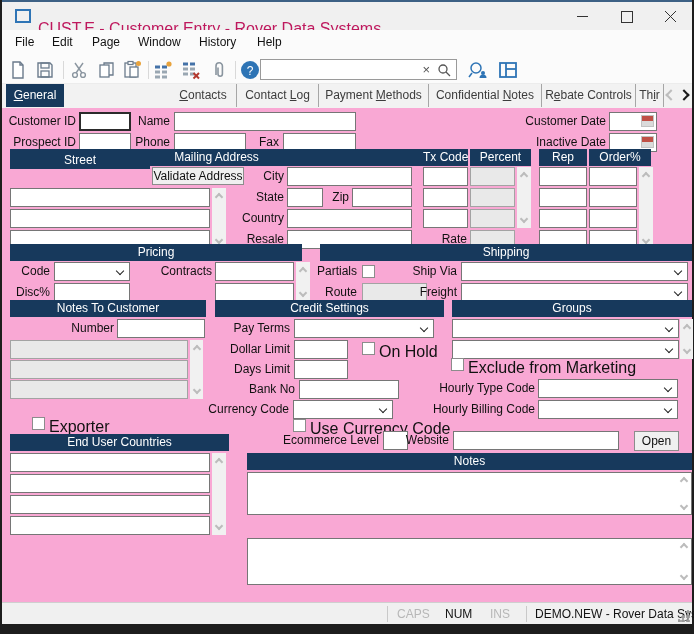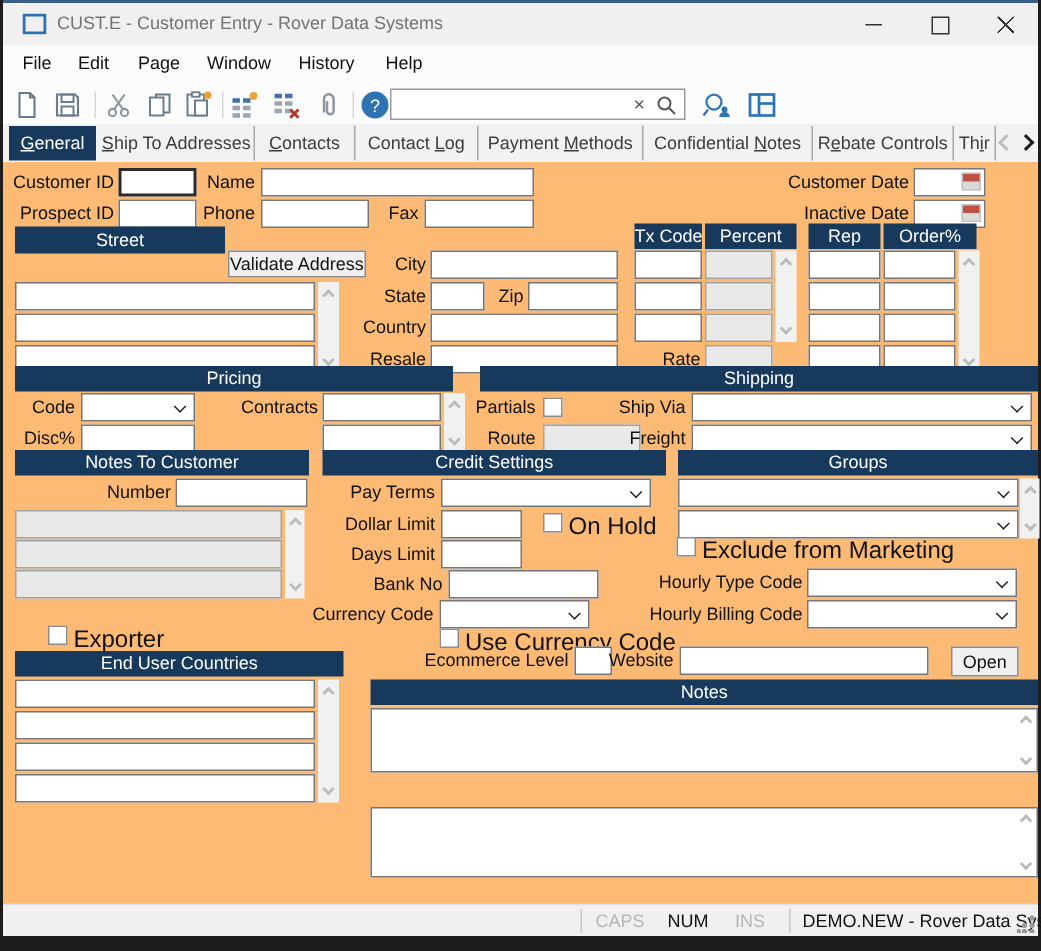--- a/index.html
+++ b/index.html
@@ -1,21 +1,21 @@
 <!DOCTYPE html>
 <html><head>
 <meta charset="utf-8">
 <style>
   *{box-sizing:border-box;margin:0;padding:0}
   body{font-family:"Liberation Sans",sans-serif}
   .frame{position:relative;width:694px;height:634px;background:#1d1d1d;overflow:hidden}
   .win{position:absolute;left:2px;top:0;width:690px;height:622px;background:#fff;border-top:2px solid #3d6185}
   
   .titlebar{position:absolute;left:0;top:0;width:100%;height:28px;background:#f0f0f0}
-  .apptitle{position:absolute;left:36px;top:6px;font-size:12px;color:#737373;white-space:nowrap}
+  .apptitle{position:absolute;left:36px;top:18px;font-size:16px;color:#be185d;white-space:nowrap}
   .winctl{position:absolute;right:0;top:0;height:28px}
   .ctl{position:absolute;top:0;width:44px;height:28px;cursor:default}
   .ctl-min{right:88px}.ctl-max{right:44px}.ctl-cls{right:0}
   .ctl-min:after{content:"";position:absolute;left:17px;top:14px;width:11px;height:1px;background:#333}
   .ctl-max:after{content:"";position:absolute;left:17px;top:9px;width:10px;height:10px;border:1px solid #333}
   .ctl-cls:after{content:"";position:absolute;left:17px;top:9px;width:11px;height:11px;
     background:linear-gradient(45deg,transparent 46%,#333 46%,#333 54%,transparent 54%),
                linear-gradient(-45deg,transparent 46%,#333 46%,#333 54%,transparent 54%)}
   
   .menubar{position:absolute;left:0;top:28px;width:100%;height:26px;background:#fbfbfb}
@@ -30,21 +30,21 @@
   
   .tabstrip{position:absolute;left:0;top:82px;width:100%;height:24px;background:#f2f2f2}
   .tab{position:absolute;top:0;height:23px;line-height:23px;text-align:center;font-size:12px;color:#3c3c3c;border-right:1px solid #a6a6a6;white-space:nowrap;overflow:hidden;cursor:default}
   .tab.sel{background:#17395c;color:#fff;border-right:none}
   .key{text-decoration:underline}
   .tnav{position:absolute;top:7px;width:8px;height:8px}
   .tnav:after{content:"";position:absolute;top:0;width:6px;height:6px;border-right:2px solid #bdbdbd;border-bottom:2px solid #bdbdbd}
   .tnav-l:after{transform:rotate(135deg)}
   .tnav-r:after{transform:rotate(-45deg);border-color:#1a1a1a}
   
-  .formarea{position:absolute;left:0;top:106px;width:100%;height:494px;background:#fdba74}
+  .formarea{position:absolute;left:0;top:106px;width:100%;height:494px;background:#f9a8d4}
   .lbl{position:absolute;font-size:12px;color:#111;text-align:right;white-space:nowrap;line-height:19px}
   .cbl{position:absolute;font-size:16px;color:#111;white-space:nowrap}
   .inp{position:absolute;height:19px;border:1px solid #767676;background:#fff;padding:0 3px;font:12px "Liberation Sans",sans-serif;outline:none}
   .inp.dis{background:#e9e9e9;border-color:#a3a3a3}
   .inp.focus{border:2px solid #2b2b2b}
   .hdr{position:absolute;height:17px;background:#17395c;color:#fff;font-size:12px;text-align:center;line-height:17px;white-space:nowrap;overflow:hidden}
   .btn{position:absolute;background:#f0f0f0;border:1px solid #8c8c8c;font-size:12px;text-align:center;color:#111;cursor:default}
   .dd{position:absolute;height:19px;border:1px solid #767676;background:#fff}
   .dd .ch{position:absolute;right:6px;top:5px;width:6px;height:6px;border-right:1px solid #222;border-bottom:1px solid #222;transform:rotate(45deg)}
   .cb{position:absolute;width:13px;height:13px;border:1px solid #8c8c8c;background:#fff}
@@ -175,21 +175,20 @@
     </svg>
     <svg class="tico" style="left:496px" viewBox="0 0 20 20">
       <rect x="2" y="3" width="16" height="14" fill="none" stroke="#2e74b5" stroke-width="1.8"></rect>
       <line x1="8" y1="3" x2="8" y2="17" stroke="#2e74b5" stroke-width="1.8"></line>
       <line x1="8" y1="9" x2="18" y2="9" stroke="#2e74b5" stroke-width="1.8"></line>
     </svg>
   </div>
 
   <div class="tabstrip">
     <div class="tab sel" style="left:4px;width:58px"><span></span><span class="key">G</span><span>eneral</span></div>
-    <div class="tab" style="left:64px;width:104px"><span></span><span class="key">S</span><span>hip To Addresses</span></div>
     <div class="tab" style="left:168px;width:67px"><span></span><span class="key">C</span><span>ontacts</span></div>
     <div class="tab" style="left:235px;width:82px"><span>Contact </span><span class="key">L</span><span>og</span></div>
     <div class="tab" style="left:317px;width:110px"><span>Payment </span><span class="key">M</span><span>ethods</span></div>
     <div class="tab" style="left:540px;width:94px"><span>R</span><span class="key">e</span><span>bate Controls</span></div>
     <div class="tab" style="left:427px;width:113px"><span>Confidential </span><span class="key">N</span><span>otes</span></div>
     <div class="tab" style="left:634px;width:28px"><span>Th</span><span class="key">i</span><span>r</span></div>
     <span class="tnav tnav-l" style="left:665px"></span>
     <span class="tnav tnav-r" style="left:678px"></span>
   </div>
 
@@ -212,20 +211,21 @@
     <input class="inp" style="left: 172px; top: 25px; width: 72px;">
     <span class="lbl" style="left:227px;top:25px;width:50px">Fax</span>
     <input class="inp" style="left: 281px; top: 25px; width: 73px;">
     <span class="lbl" style="left:514px;top:25px;width:90px">Inactive Date</span>
     <div class="datebox" style="left:607px;top:25px;width:48px">
           <span class="cal">
             <span class="calr"></span>
           </span>
         </div>
 
+    <div class="hdr" style="left:8px;top:41px;width:413px">Mailing Address</div>
     <div class="hdr" style="left:421px;top:41px;width:45px">Tx Code</div>
     <div class="hdr" style="left:468px;top:41px;width:61px">Percent</div>
     <div class="hdr" style="left:537px;top:41px;width:48px">Rep</div>
     <div class="hdr" style="left:587px;top:41px;width:62px">Order%</div>
 
     <div class="hdr" style="left:8px;top:43px;width:140px;height:18px;line-height:18px">Street</div>
     <div class="btn" style="left:150px;top:59px;width:92px;height:18px;line-height:16px">Validate Address</div>
     <span class="lbl" style="left:232px;top:59px;width:50px">City</span>
     <input class="inp" style="left: 285px; top: 59px; width: 125px;">
 

